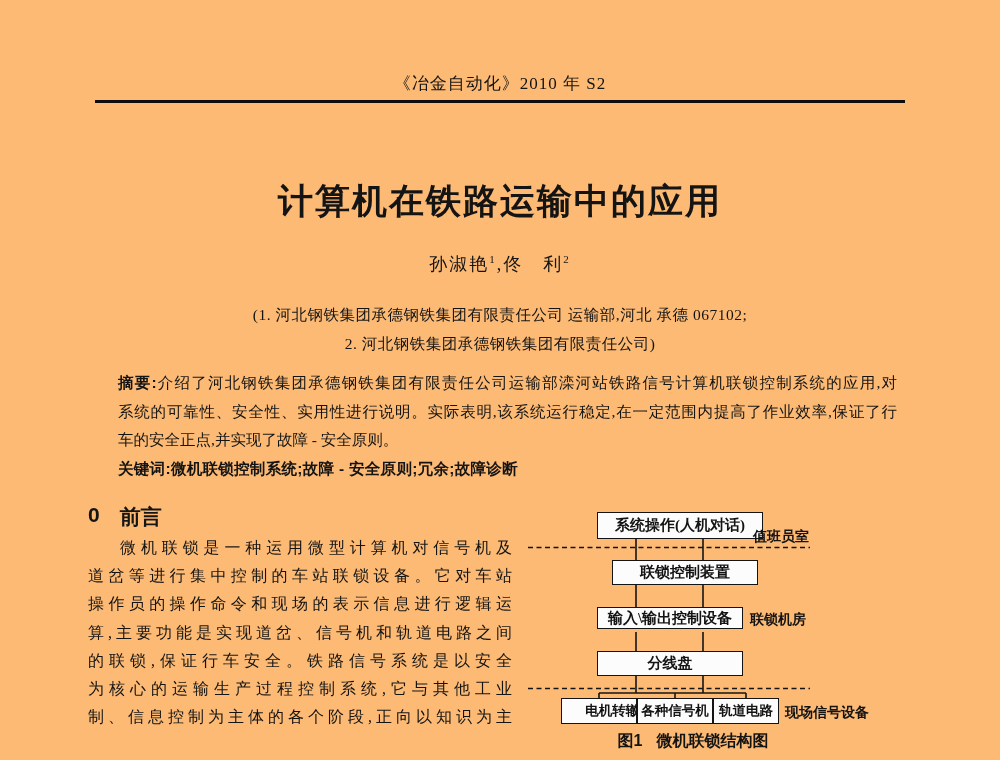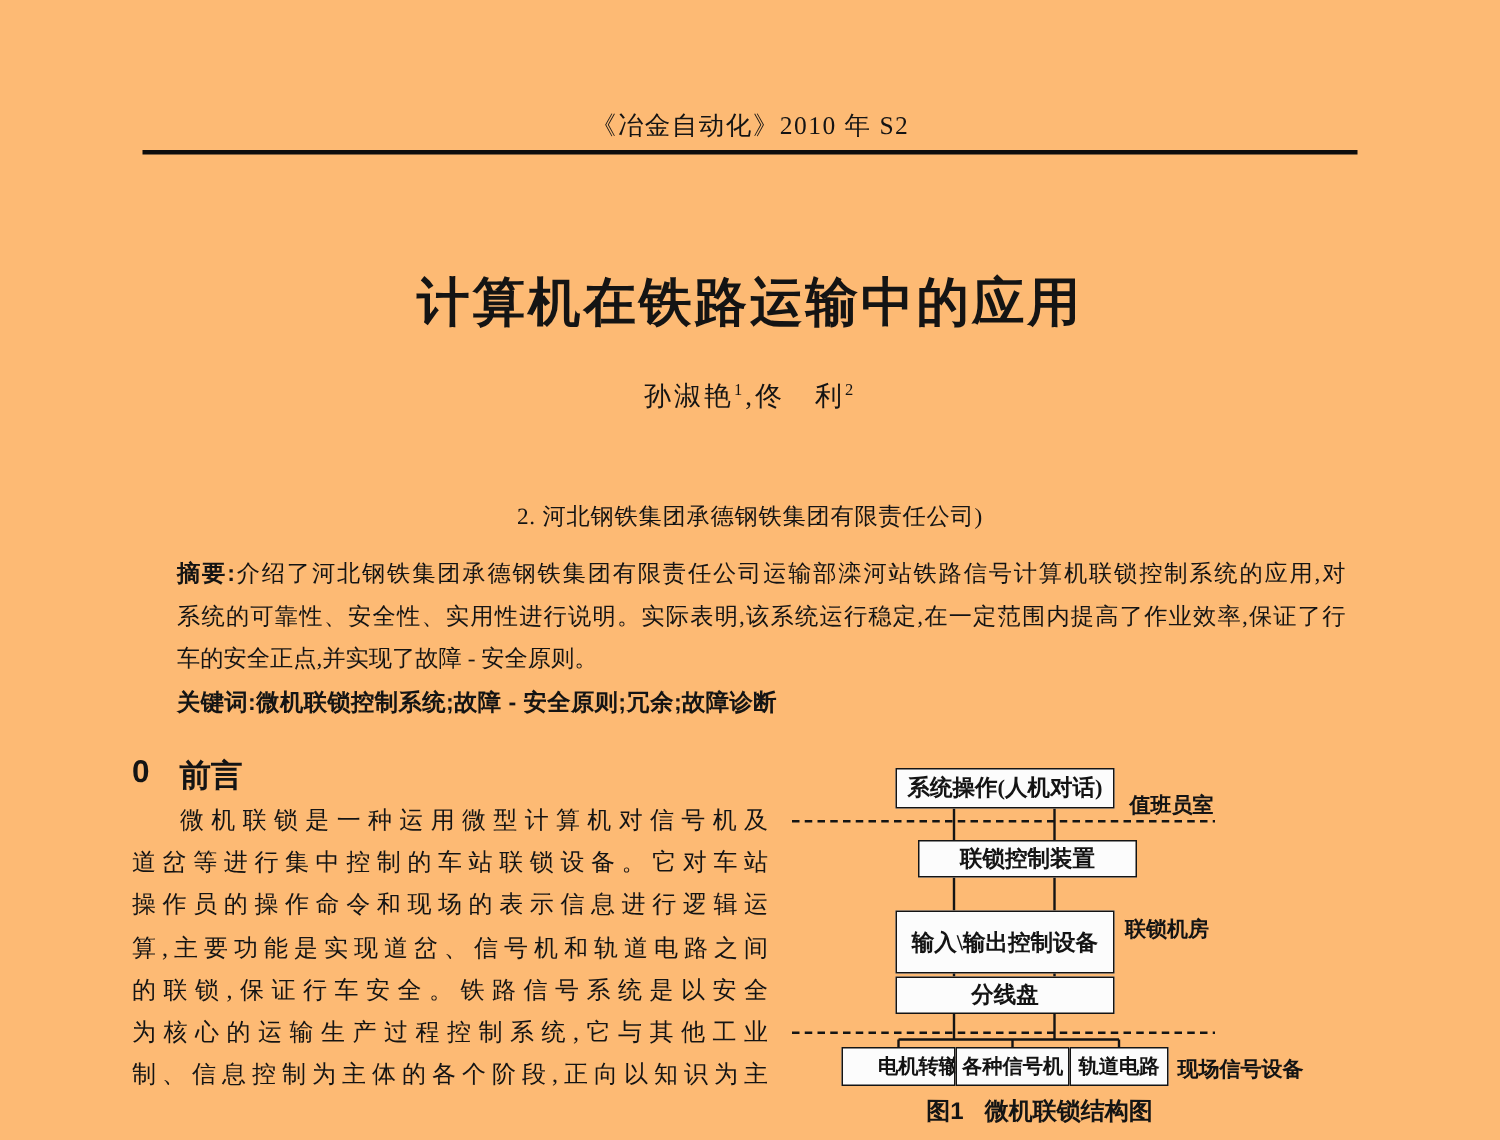--- a/index.html
+++ b/index.html
@@ -36,23 +36,23 @@
   .bline{font-size:16px; line-height:28.2px;}
   .indent{text-indent:2em;}
   .figure{position:absolute; top:500px; left:528px; width:395px; height:260px;}
   .figure svg{position:absolute; top:0; left:0;}
   .fbox{
     position:absolute; border:1.6px solid #141414; box-sizing:border-box;
     display:flex; align-items:center; justify-content:center;
     font-weight:600; font-size:15px; background:#fcfcfc;
     font-family:"Liberation Serif","DejaVu Serif",serif; white-space:nowrap;
   }
-  .fbox-b1{left:69px; top:12px; width:146px; height:27px;}
+  .fbox-b1{left:69px; top:12px; width:166px; height:27px;}
   .fbox-b2{left:69px; top:60px; width:146px; height:25px;margin-left:15px;}
-  .fbox-b3{left:69px; top:107px; width:146px; height:42px;}
+  .fbox-b3{left:69px; top:107px; width:146px; height:22px;}
   .fbox-b4{left:69px; top:151px; width:146px; height:25px;}
   .fbox-b5{left:33px;  top:198px; width:76px; height:26px; font-size:13.5px;padding-left:40px;}
   .fbox-b6{left:109px; top:198px; width:76px; height:26px; font-size:13.5px;}
   .fbox-b7{left:185px; top:198px; width:66px; height:26px; font-size:13.5px;}
   .zone{
     position:absolute; font-weight:bold; font-size:14px; white-space:nowrap;
     font-family:"Liberation Sans","DejaVu Sans",sans-serif;
   }
   .zone-duty{left:225px; top:28px;}
   .zone-room{left:222px; top:111px;}
@@ -71,20 +71,21 @@
 
   <div class="journal-header">《冶金自动化》2010 年 S2</div>
   <div class="rule"></div>
 
   <h1 class="title">计算机在铁路运输中的应用</h1>
 
   <div class="authors">
     <span><span>孙淑艳</span><sup>1</sup></span><span>,</span><span><span>佟　利</span><sup>2</sup></span>
   </div>
 
+  <div class="affil affil1">(1. 河北钢铁集团承德钢铁集团有限责任公司 运输部,河北 承德 067102;</div>
   <div class="affil affil2">2. 河北钢铁集团承德钢铁集团有限责任公司)</div>
 
   <div class="abstract">
     <div class="abs-line jlast"><span class="blk">摘要:</span><span>介绍了河北钢铁集团承德钢铁集团有限责任公司运输部滦河站铁路信号计算机联锁控制系统的应用,对</span></div>
     <div class="abs-line jlast">系统的可靠性、安全性、实用性进行说明。实际表明,该系统运行稳定,在一定范围内提高了作业效率,保证了行</div>
     <div class="abs-line">车的安全正点,并实现了故障 - 安全原则。</div>
     <div class="abs-line keywords-line"><span>关键词:</span><span>微机联锁控制系统;故障 - 安全原则;冗余;故障诊断</span></div>
   </div>
 
   <div class="left-col">

